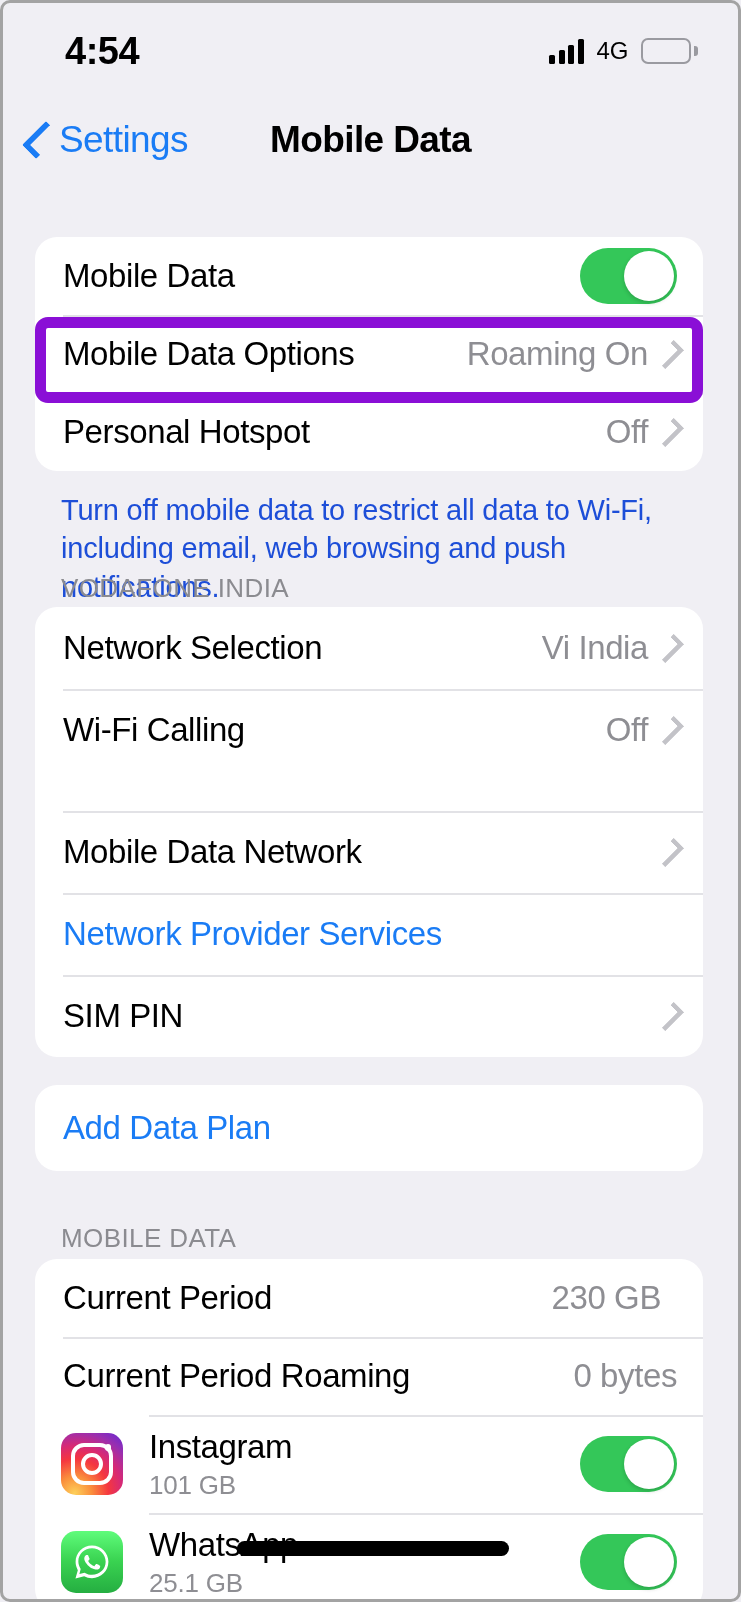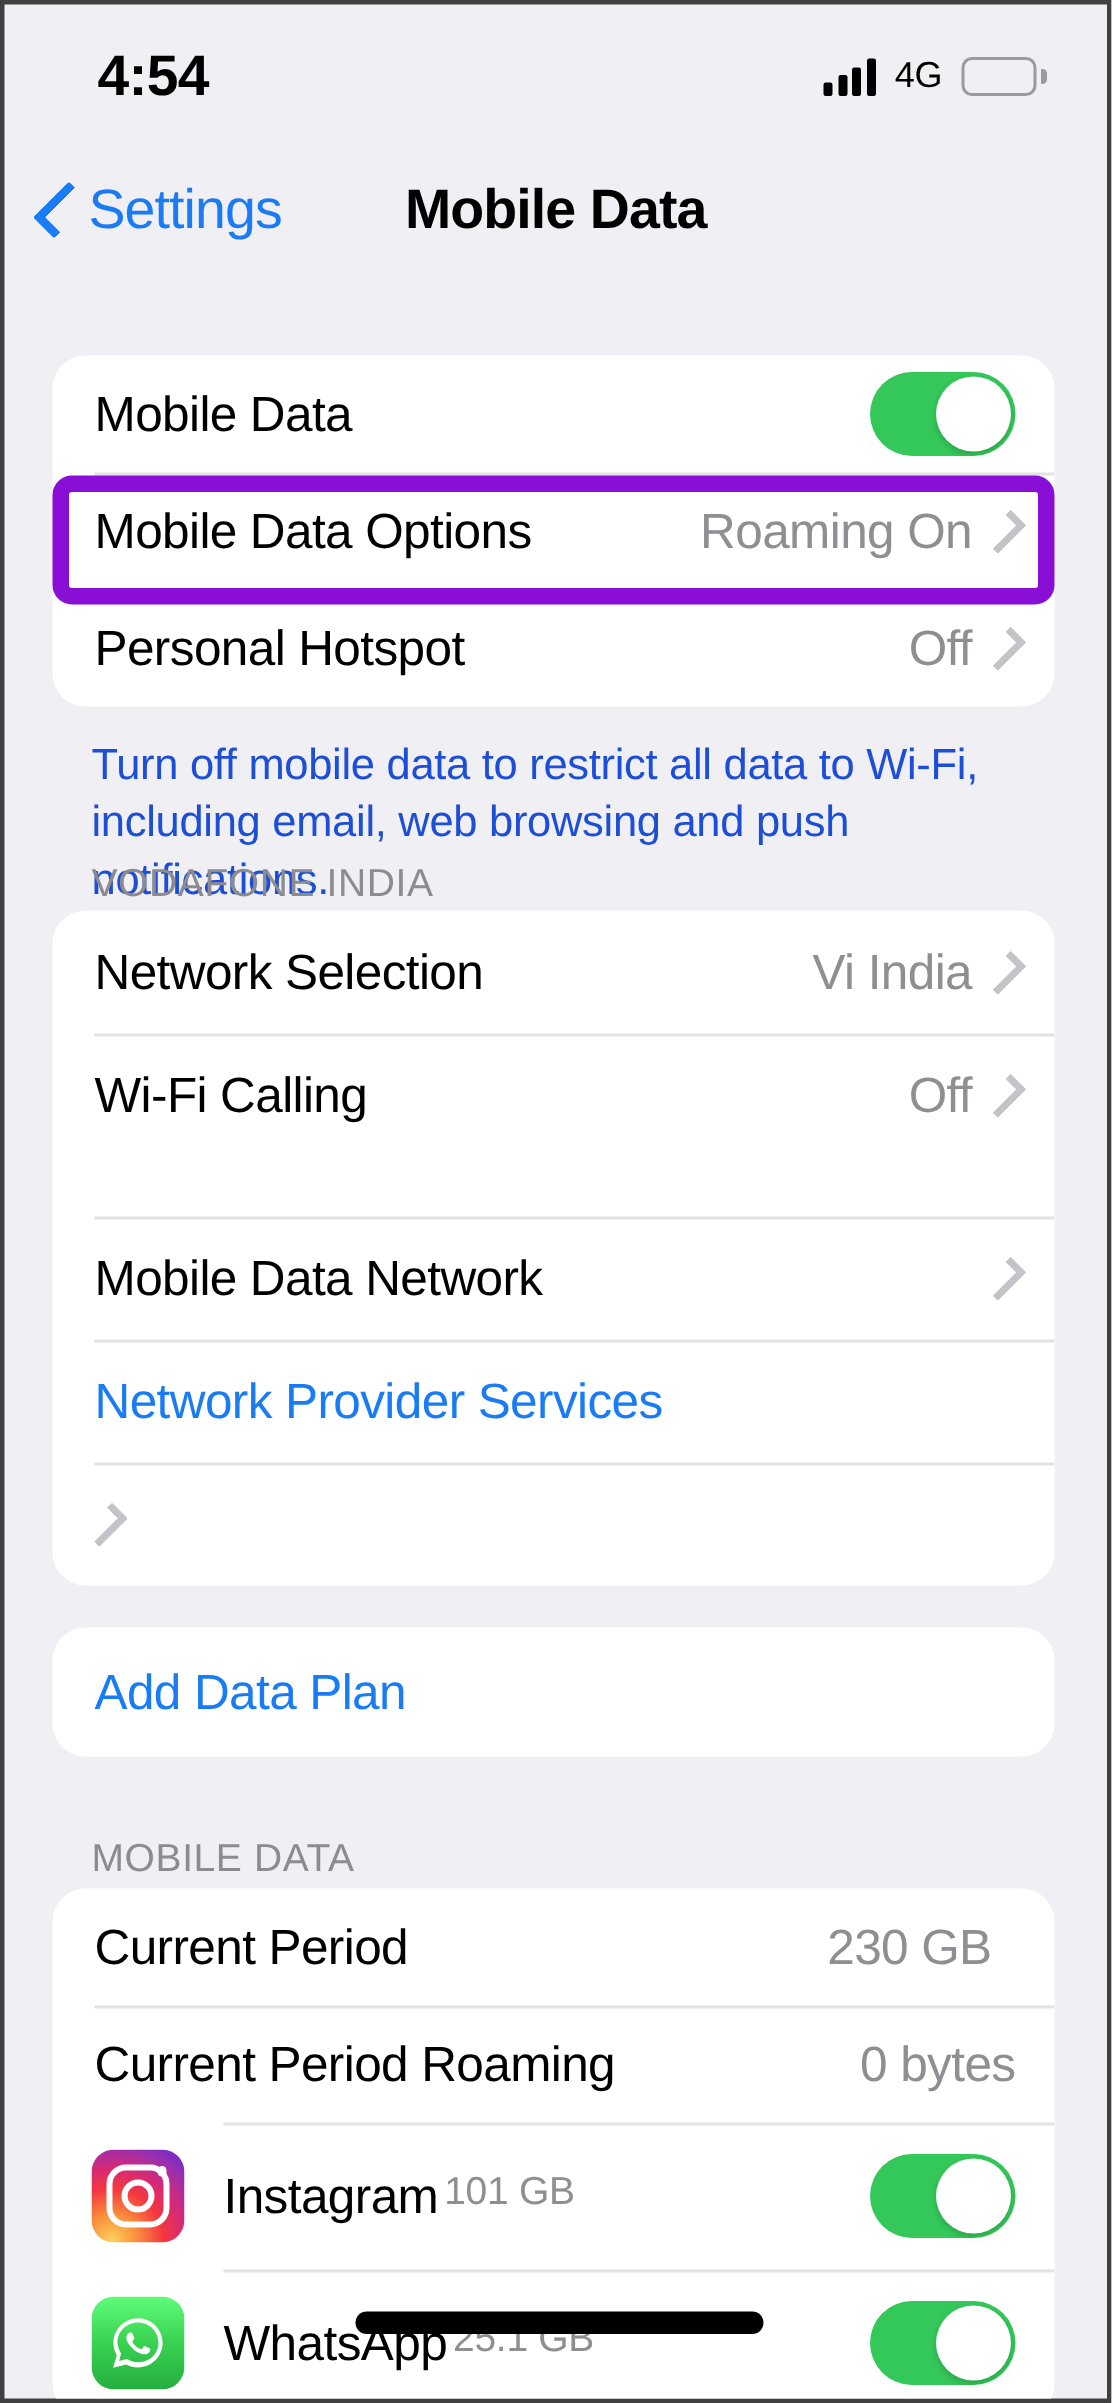--- a/index.html
+++ b/index.html
@@ -7,22 +7,22 @@
   html, body {
     width:741px; height:1602px;
     font-family:"Liberation Sans", sans-serif;
     background:#f0eff4;
     overflow:hidden;
   }
   #screen {
     position:relative;
     width:741px; height:1602px;
     background:#f0eff4;
-    border:3px solid #404040;
-    border-radius:0;
+    border:3px solid #a3a3a3;
+    border-radius:10px;
     overflow:hidden;
   }
 
   
   #status-bar {
     position:absolute; top:0; left:0;
     width:100%; height:96px;
     display:flex; align-items:center;
     justify-content:space-between;
     padding:0 44px 0 62px;
@@ -156,21 +156,21 @@
   }
 
   
   .app-row { min-height:98px; padding-left:26px; }
   .app-icon {
     width:62px; height:62px;
     border-radius:15px;
     flex-shrink:0; margin-right:26px;
     position:relative; overflow:hidden;
   }
-  .app-text { flex:1; display:flex; flex-direction:row; gap:4px; }
+  .app-text { flex:1; display:flex; flex-direction:column; gap:4px; }
   .app-name { font-size:33px; color:#000; letter-spacing:-0.4px; }
   .app-usage { font-size:26px; color:#8e8e93; letter-spacing:-0.2px; }
 
   
   .ig-bg {
     position:absolute; inset:0;
     background:
       radial-gradient(circle at 22% 97%, #fdd05a 0%, #fa8e3c 22%, #f5373f 44%, #d62976 62%, #9b2fae 80%, #6228d7 100%);
   }
   .ig-frame {
@@ -299,20 +299,21 @@
         <span class="chev"></span>
       </div>
 
       <div class="row" style="min-height:82px;">
         <span class="sep"></span>
         <span class="row-label link">Network Provider Services</span>
       </div>
 
       <div class="row" style="min-height:82px;">
         <span class="sep"></span>
+        <span class="row-label">SIM PIN</span>
         <span class="chev"></span>
       </div>
     </div>
 
     <div class="card" style="top:904px;">
       <div class="row" style="min-height:86px;">
         <span class="row-label link">Add Data Plan</span>
       </div>
     </div>
 

